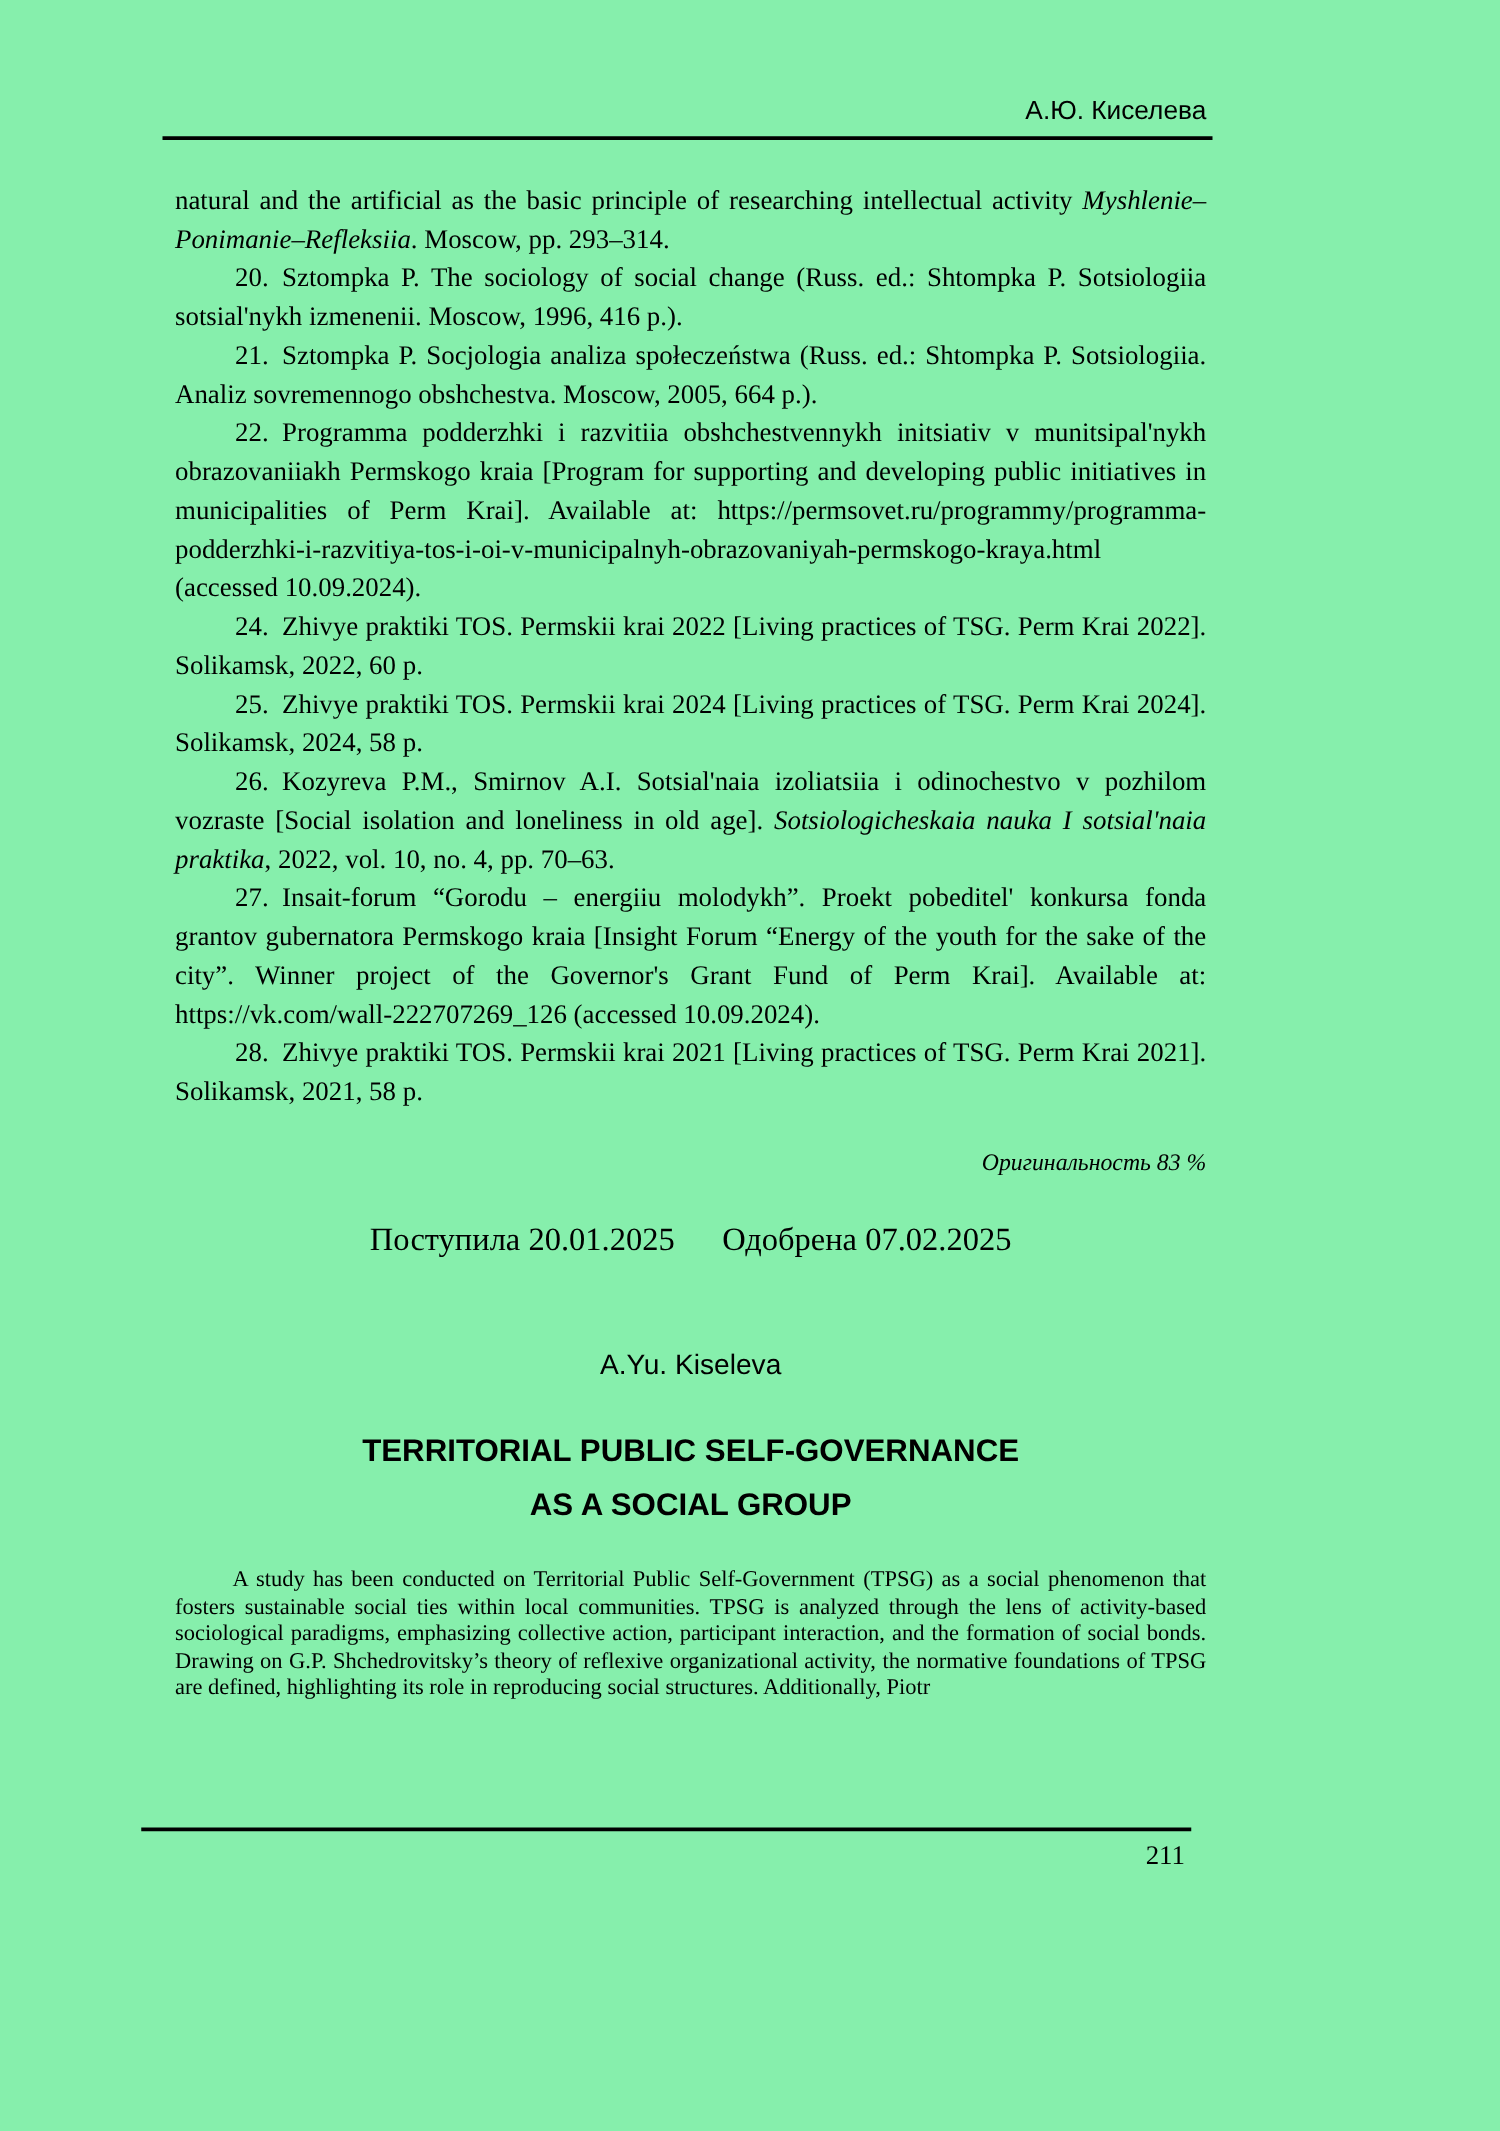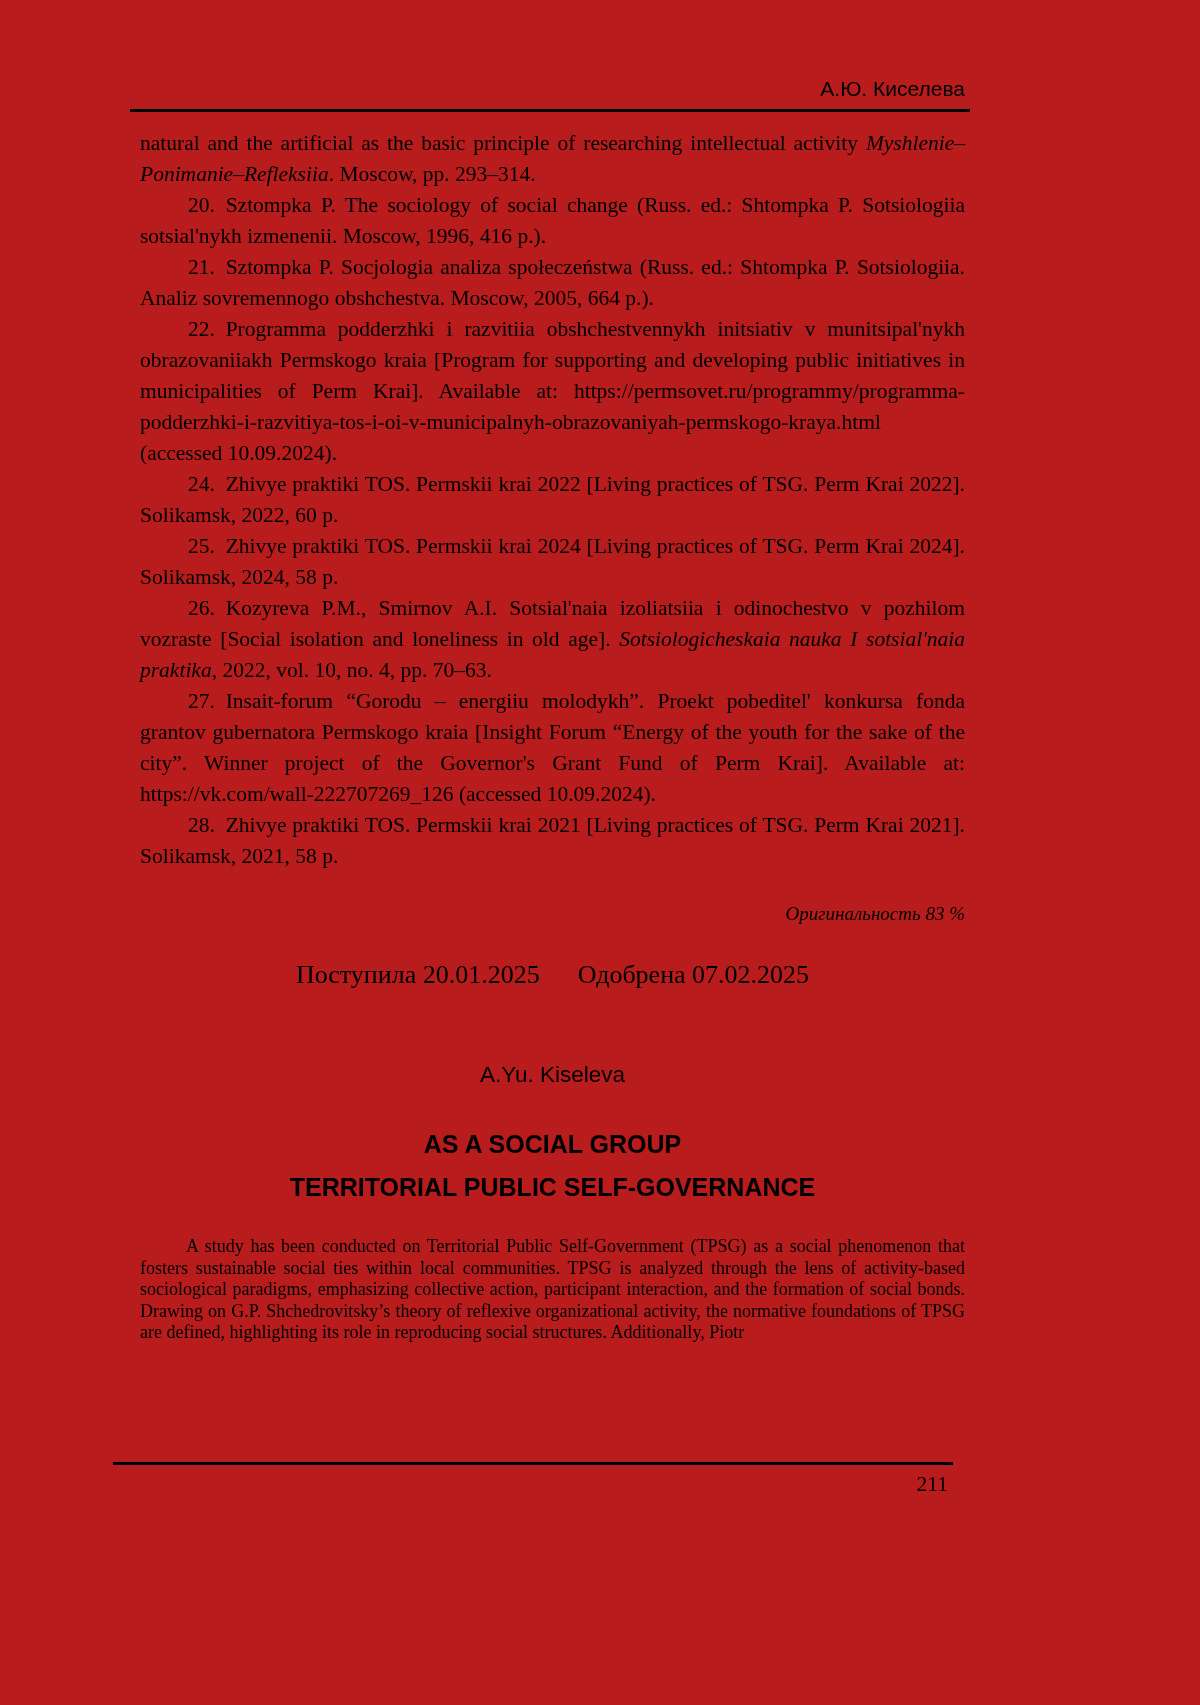--- a/index.html
+++ b/index.html
@@ -3,34 +3,34 @@
 <meta charset="utf-8">
 <title>Paper page 211</title>
 <style>
   * { box-sizing: border-box; }
   html, body { margin: 0; padding: 0; }
   body {
     width: 1200px; height: 1705px;
     background: #ffffff; color: #000000;
     font-family: "Liberation Serif", serif;
   }
-  .page { position: relative; width: 1200px; height: 1705px; overflow: hidden; background: #b91c1c; }
+  .page { position: relative; width: 1200px; height: 1705px; overflow: hidden; background: #86efac; }
 
   .running-head {
     margin: 78px 235px 0 140px;
     text-align: right;
     font-family: "Liberation Sans", sans-serif;
     font-size: 21px; line-height: 22px;
   }
   .header-rule { margin: 9px 230px 0 130px; height: 3px; background: #000; }
 
   .content { margin: 0 235px 0 140px; }
 
   .refs {
-    margin-top: 16px;
+    margin-top: 33px;
     font-size: 21.5px; line-height: 31px;
     text-align: justify;
   }
   .para { margin: 0; text-indent: 48px; overflow-wrap: break-word; }
   .para.cont { text-indent: 0; }
   .it { font-style: italic; }
 
   .originality {
     margin: 26px 0 0;
     text-align: right;
@@ -105,22 +105,22 @@
     <p class="originality">Оригинальность 83 %</p>
 
     <div class="dates">
       <span>Поступила 20.01.2025</span>
       <span>Одобрена 07.02.2025</span>
     </div>
 
     <h2 class="author">A.Yu. Kiseleva</h2>
 
     <h1 class="title">
+      <span class="title-line">TERRITORIAL PUBLIC SELF-GOVERNANCE</span>
       <span class="title-line">AS A SOCIAL GROUP</span>
-      <span class="title-line">TERRITORIAL PUBLIC SELF-GOVERNANCE</span>
     </h1>
 
     <p class="abstract">A study has been conducted on Territorial Public Self-Government (TPSG) as a social phenomenon that fosters sustainable social ties within local communities. TPSG is analyzed through the lens of activity-based sociological paradigms, emphasizing collective action, participant interaction, and the formation of social bonds. Drawing on G.P. Shchedrovitsky’s theory of reflexive organizational activity, the normative foundations of TPSG are defined, highlighting its role in reproducing social structures. Additionally, Piotr</p>
 
   </div>
 
   <footer class="footer">
     <div class="footer-rule"></div>
     <div class="page-number">211</div>
   </footer>

